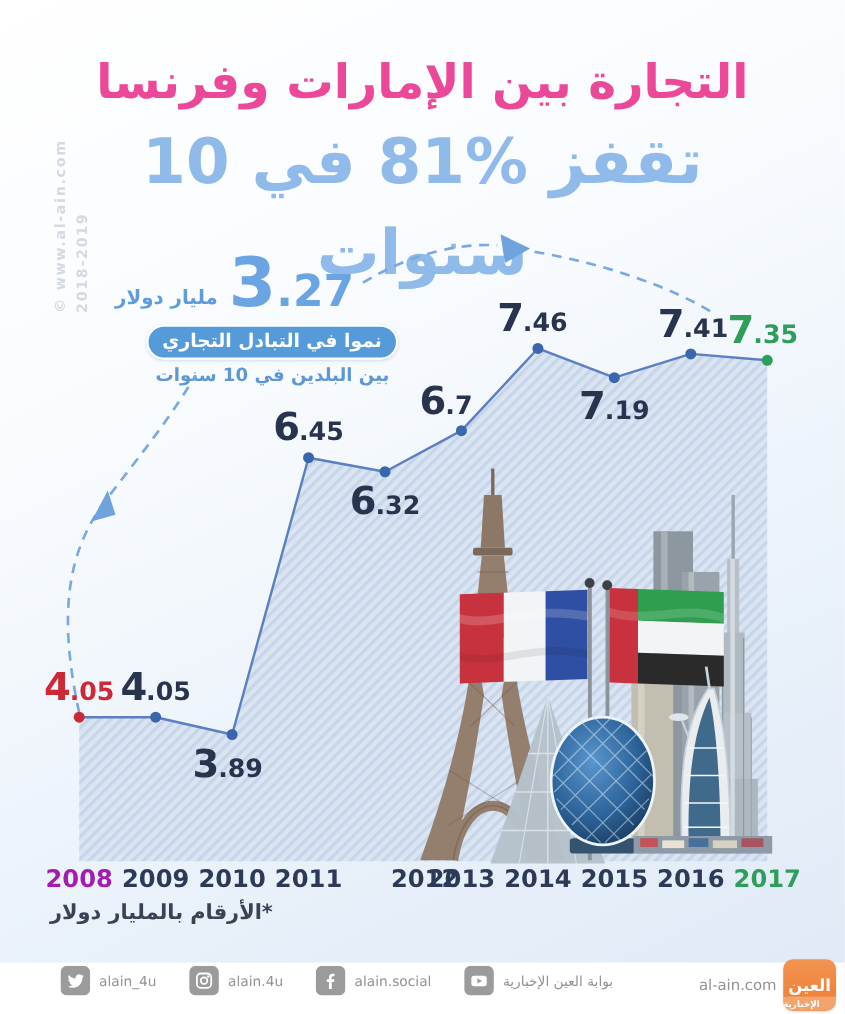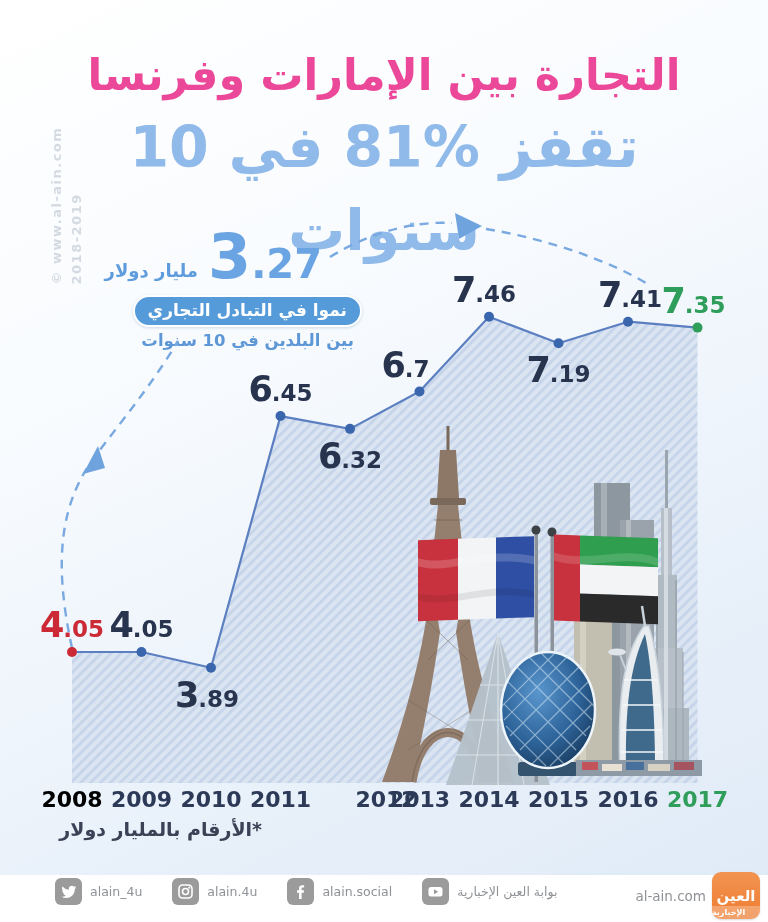--- a/index.html
+++ b/index.html
@@ -34,21 +34,21 @@
   #chart-svg,#skyline-svg{position:absolute;pointer-events:none;}
   #chart-svg{left:0;top:0;}
   #skyline-svg{left:368px;top:420px;}
   #chart-labels{position:absolute;inset:0;pointer-events:none;}
   .value-label{position:absolute;transform:translateX(-50%);display:flex;align-items:baseline;
     font-weight:700;line-height:1;direction:ltr;white-space:nowrap;}
   .vl-int{font-size:35px;letter-spacing:-1px;}
   .vl-dec{font-size:23px;}
   .year-label{position:absolute;transform:translateX(-50%);font-size:22px;font-weight:700;
     color:#2c3a57;line-height:1;}
-  .footnote{position:absolute;top:818px;right:506px;direction:rtl;color:#3a4256;
+  .footnote{position:absolute;top:818px;right:520px;direction:rtl;color:#3a4256;
     font-size:19px;font-weight:700;white-space:nowrap;}
   
   .footer{position:absolute;left:0;right:0;top:875px;height:47px;background:#ffffff;}
   .social{position:absolute;left:55px;top:0;height:32px;display:flex;align-items:center;gap:30px;}
   .social-item{display:flex;align-items:center;gap:8px;cursor:pointer;}
   .social-label{color:#8f9296;font-size:12.5px;}
   .site-link{position:absolute;right:62px;top:13px;color:#8f9296;font-size:13.5px;cursor:pointer;}
   .brand-logo{position:absolute;right:8px;top:-3px;width:48px;height:47px;border-radius:9px;
     background:linear-gradient(180deg,#f29452 0%,#ee7c30 100%);
     display:flex;flex-direction:column;align-items:center;justify-content:flex-end;
@@ -228,21 +228,21 @@
     <rect x="280" y="344" width="22" height="7" fill="#d8d2c4"></rect>
     <rect x="306" y="342" width="20" height="8" fill="#a65560"></rect>
   </g>
 </svg>
 
 <div id="chart-labels">
     <div class="value-label" style="color: rgb(204, 41, 54); left: 72px; top: 608px;">
       <span class="vl-int">4</span>
       <span class="vl-dec">.05</span>
     </div>
-    <div class="year-label" style="left: 72px; top: 789px; color: #000000;">2008</div>
+    <div class="year-label" style="left: 72px; top: 789px; color: #a21caf;">2008</div>
     <div class="value-label" style="color: rgb(40, 52, 78); left: 141.5px; top: 608px;">
       <span class="vl-int">4</span>
       <span class="vl-dec">.05</span>
     </div>
     <div class="year-label" style="left: 141.5px; top: 789px;">2009</div>
     <div class="value-label" style="color: rgb(40, 52, 78); left: 207px; top: 677.728px;">
       <span class="vl-int">3</span>
       <span class="vl-dec">.89</span>
     </div>
     <div class="year-label" style="left: 211px; top: 789px;">2010</div>

